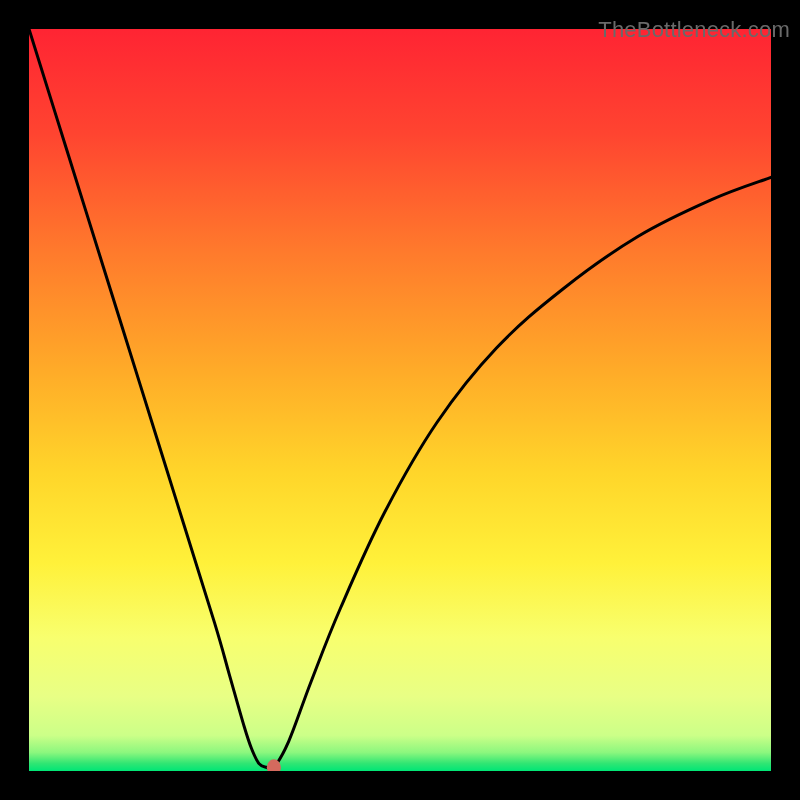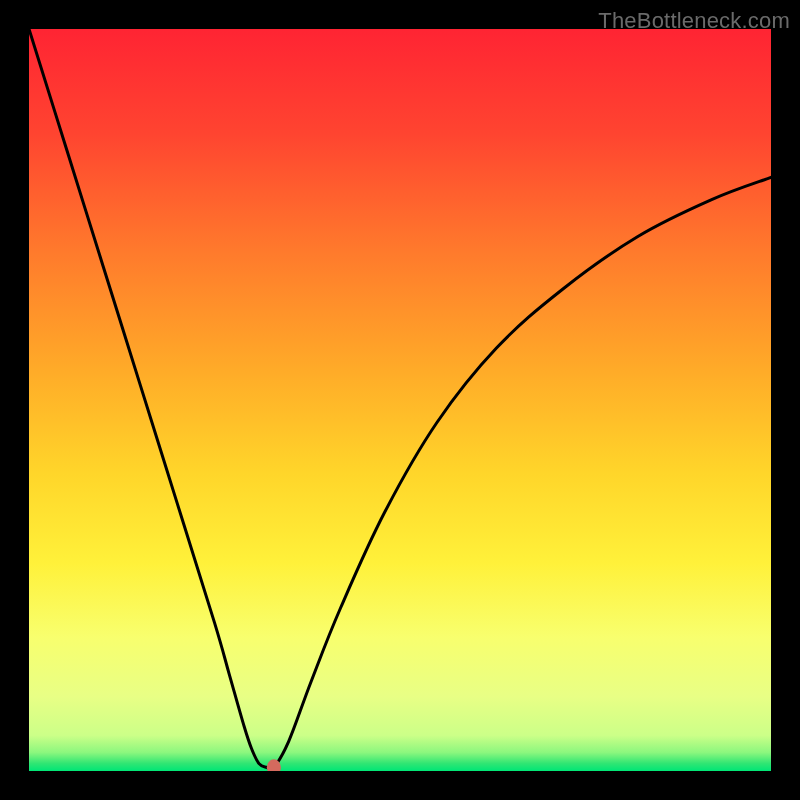--- a/index.html
+++ b/index.html
@@ -6,21 +6,21 @@
     margin: 0;
     padding: 0;
     width: 800px;
     height: 800px;
     background: #000;
     position: relative;
     font-family: Arial, Helvetica, sans-serif;
   }
   .watermark {
     position: absolute;
-    top: 8px;
+    top: 17px;
     right: 10px;
     color: #6a6a6a;
     font-size: 22px;
     font-weight: 400;
     z-index: 10;
     letter-spacing: 0.2px;
   }
   .plot-frame {
     position: absolute;
     top: 28px;

